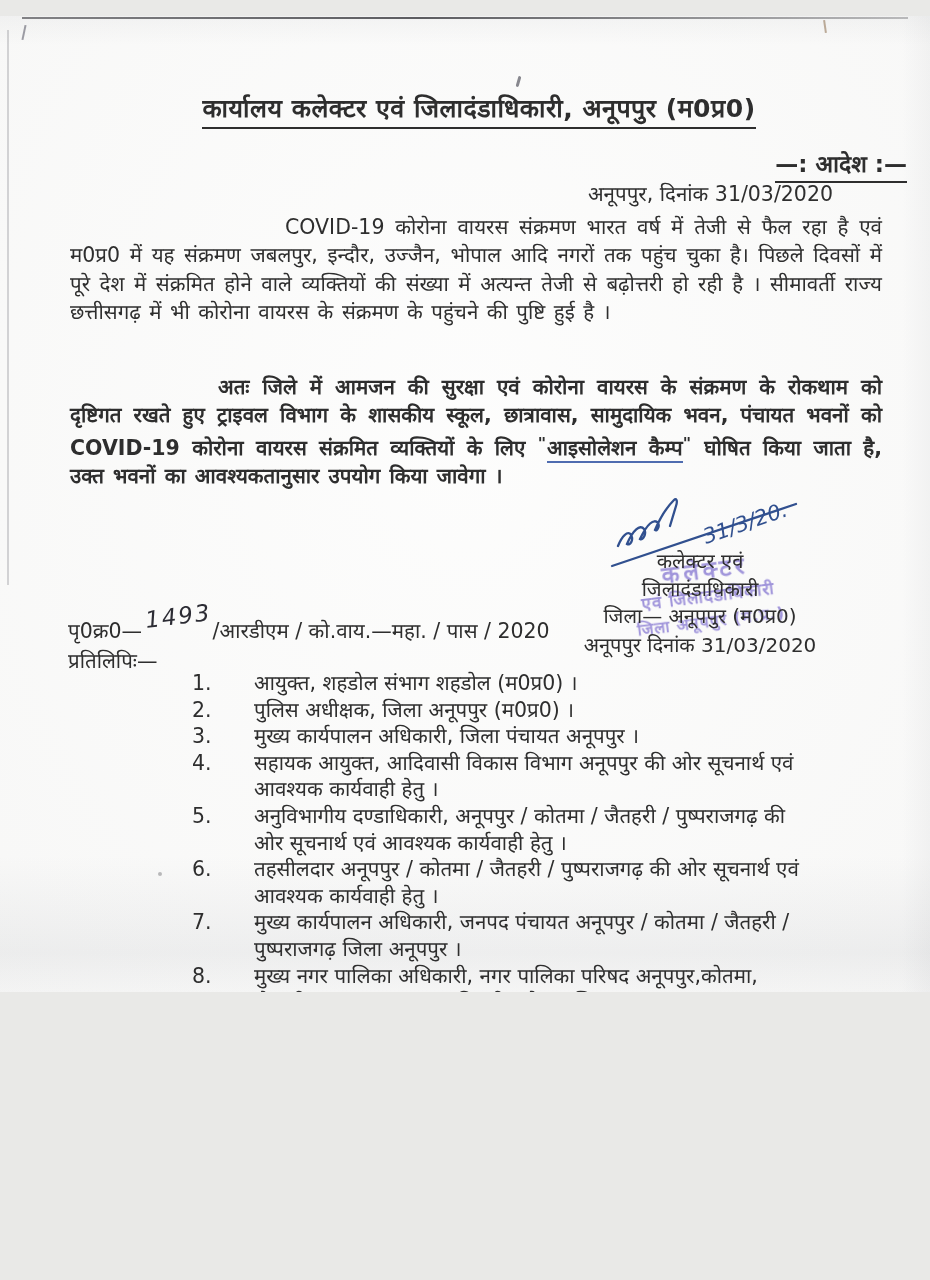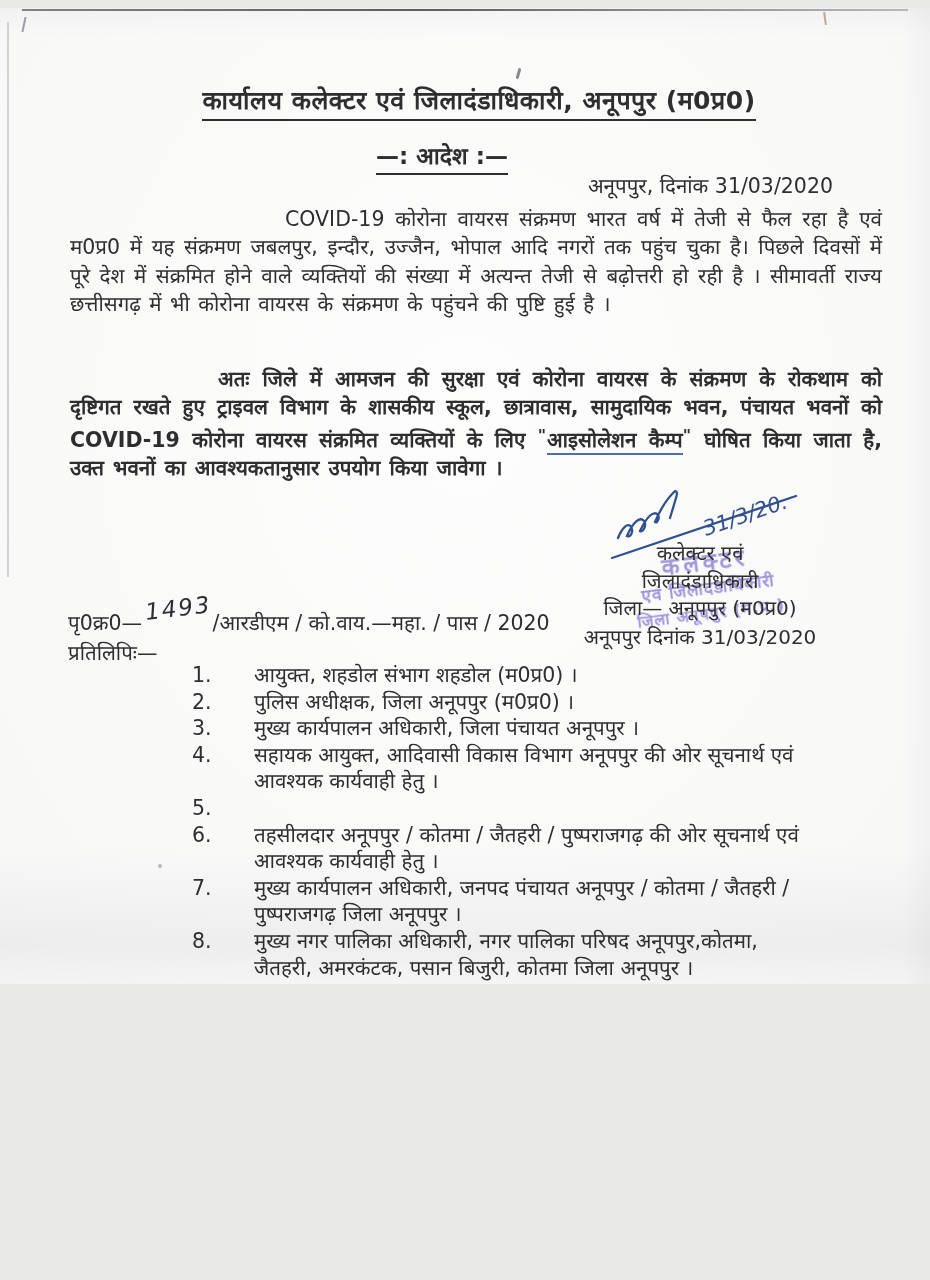--- a/index.html
+++ b/index.html
@@ -1,38 +1,38 @@
 <!DOCTYPE html>
 <html><head>
 <meta charset="utf-8">
 <style>
   html,body { margin:0; padding:0; background:#e9e9e7; }
   .page {
-    position:relative; width:930px; height:976px; margin:8px auto;
+    position:relative; width:930px; height:976px; margin:16px auto;
     background:#fbfbfa; overflow:hidden;
     font-family:"DejaVu Sans","Liberation Sans",sans-serif;
     color:#2e2e2e;
   }
   .page::before {
     content:""; position:absolute; inset:0; pointer-events:none;
     background:
       linear-gradient(180deg, rgba(120,125,135,.06) 0%, rgba(0,0,0,0) 3%),
       linear-gradient(180deg, rgba(0,0,0,0) 86%, rgba(120,125,135,.09) 96%, rgba(120,125,135,.03) 100%),
       linear-gradient(90deg, rgba(0,0,0,0) 97%, rgba(120,125,135,.06) 100%),
       radial-gradient(ellipse at 50% 42%, rgba(255,255,255,.45), rgba(20,20,30,.015));
   }
 
   
   .title-wrap { position:absolute; top:74px; left:0; width:100%; text-align:center; }
   .doc-title {
     display:inline-block; transform:translateX(14px);
     font-size:25px; font-weight:bold; letter-spacing:.5px;
     border-bottom:2.5px solid #2e2e2e; padding-bottom:3px;
   }
-  .order-wrap { position:absolute; top:131px; left:0; width:100%; text-align:center; }
+  .order-wrap { position:absolute; top:131px; left:0; width:100%; text-align:right; }
   .order-heading {
     display:inline-block; transform:translateX(-23px);
     font-size:23px; font-weight:bold;
     border-bottom:2px solid #2e2e2e; padding-bottom:2px;
   }
   .dateline { position:absolute; top:163px; right:97px; font-size:20.5px; }
 
   .para {
     position:absolute; left:70px; width:812px;
     font-size:20.5px; line-height:28.4px; text-align:justify; word-spacing:2px;
@@ -150,20 +150,22 @@
       <span class="dist-no">3.</span>
       <span class="dist-text">मुख्य कार्यपालन अधिकारी, जिला पंचायत अनूपपुर ।</span>
     </div>
     <div class="dist-item">
       <span class="dist-no">4.</span>
       <span class="dist-text">सहायक आयुक्त, आदिवासी विकास विभाग अनूपपुर की ओर सूचनार्थ एवं
 आवश्यक कार्यवाही हेतु ।</span>
     </div>
     <div class="dist-item">
       <span class="dist-no">5.</span>
+      <span class="dist-text">अनुविभागीय दण्डाधिकारी, अनूपपुर / कोतमा / जैतहरी / पुष्पराजगढ़ की
+ओर सूचनार्थ एवं आवश्यक कार्यवाही हेतु ।</span>
     </div>
     <div class="dist-item">
       <span class="dist-no">6.</span>
       <span class="dist-text">तहसीलदार अनूपपुर / कोतमा / जैतहरी / पुष्पराजगढ़ की ओर सूचनार्थ एवं
 आवश्यक कार्यवाही हेतु ।</span>
     </div>
     <div class="dist-item">
       <span class="dist-no">7.</span>
       <span class="dist-text">मुख्य कार्यपालन अधिकारी, जनपद पंचायत अनूपपुर / कोतमा / जैतहरी /
 पुष्पराजगढ़ जिला अनूपपुर ।</span>

